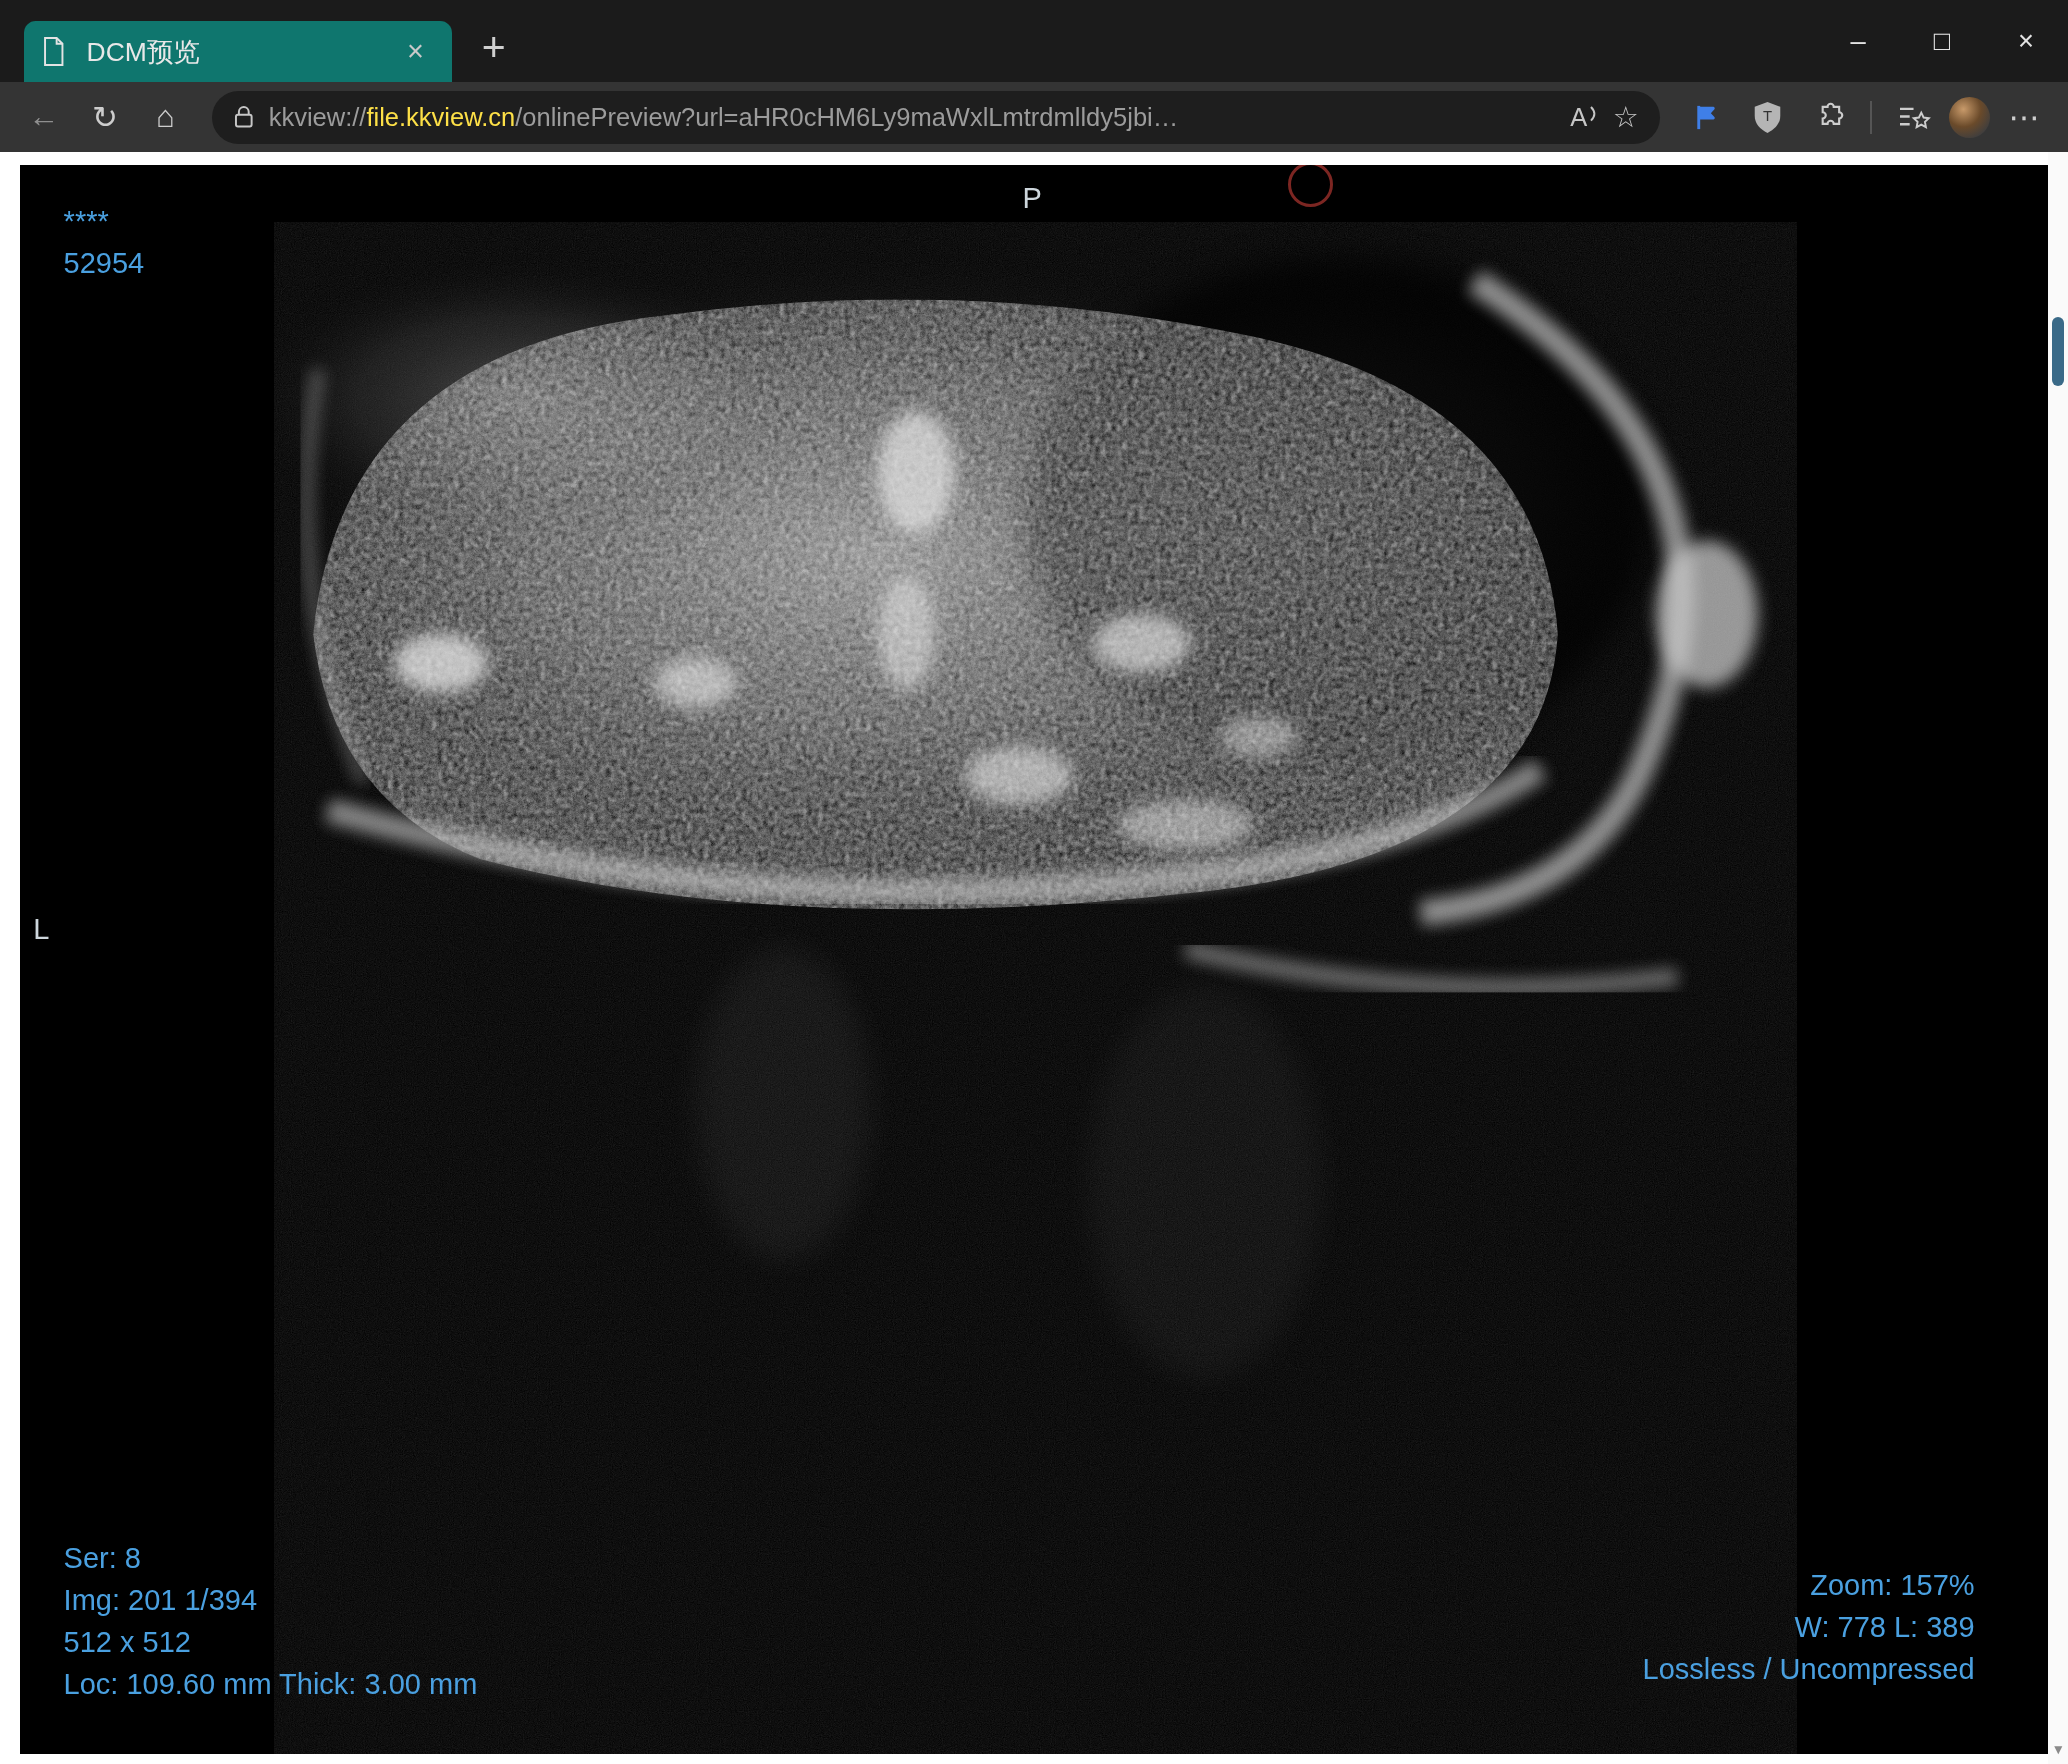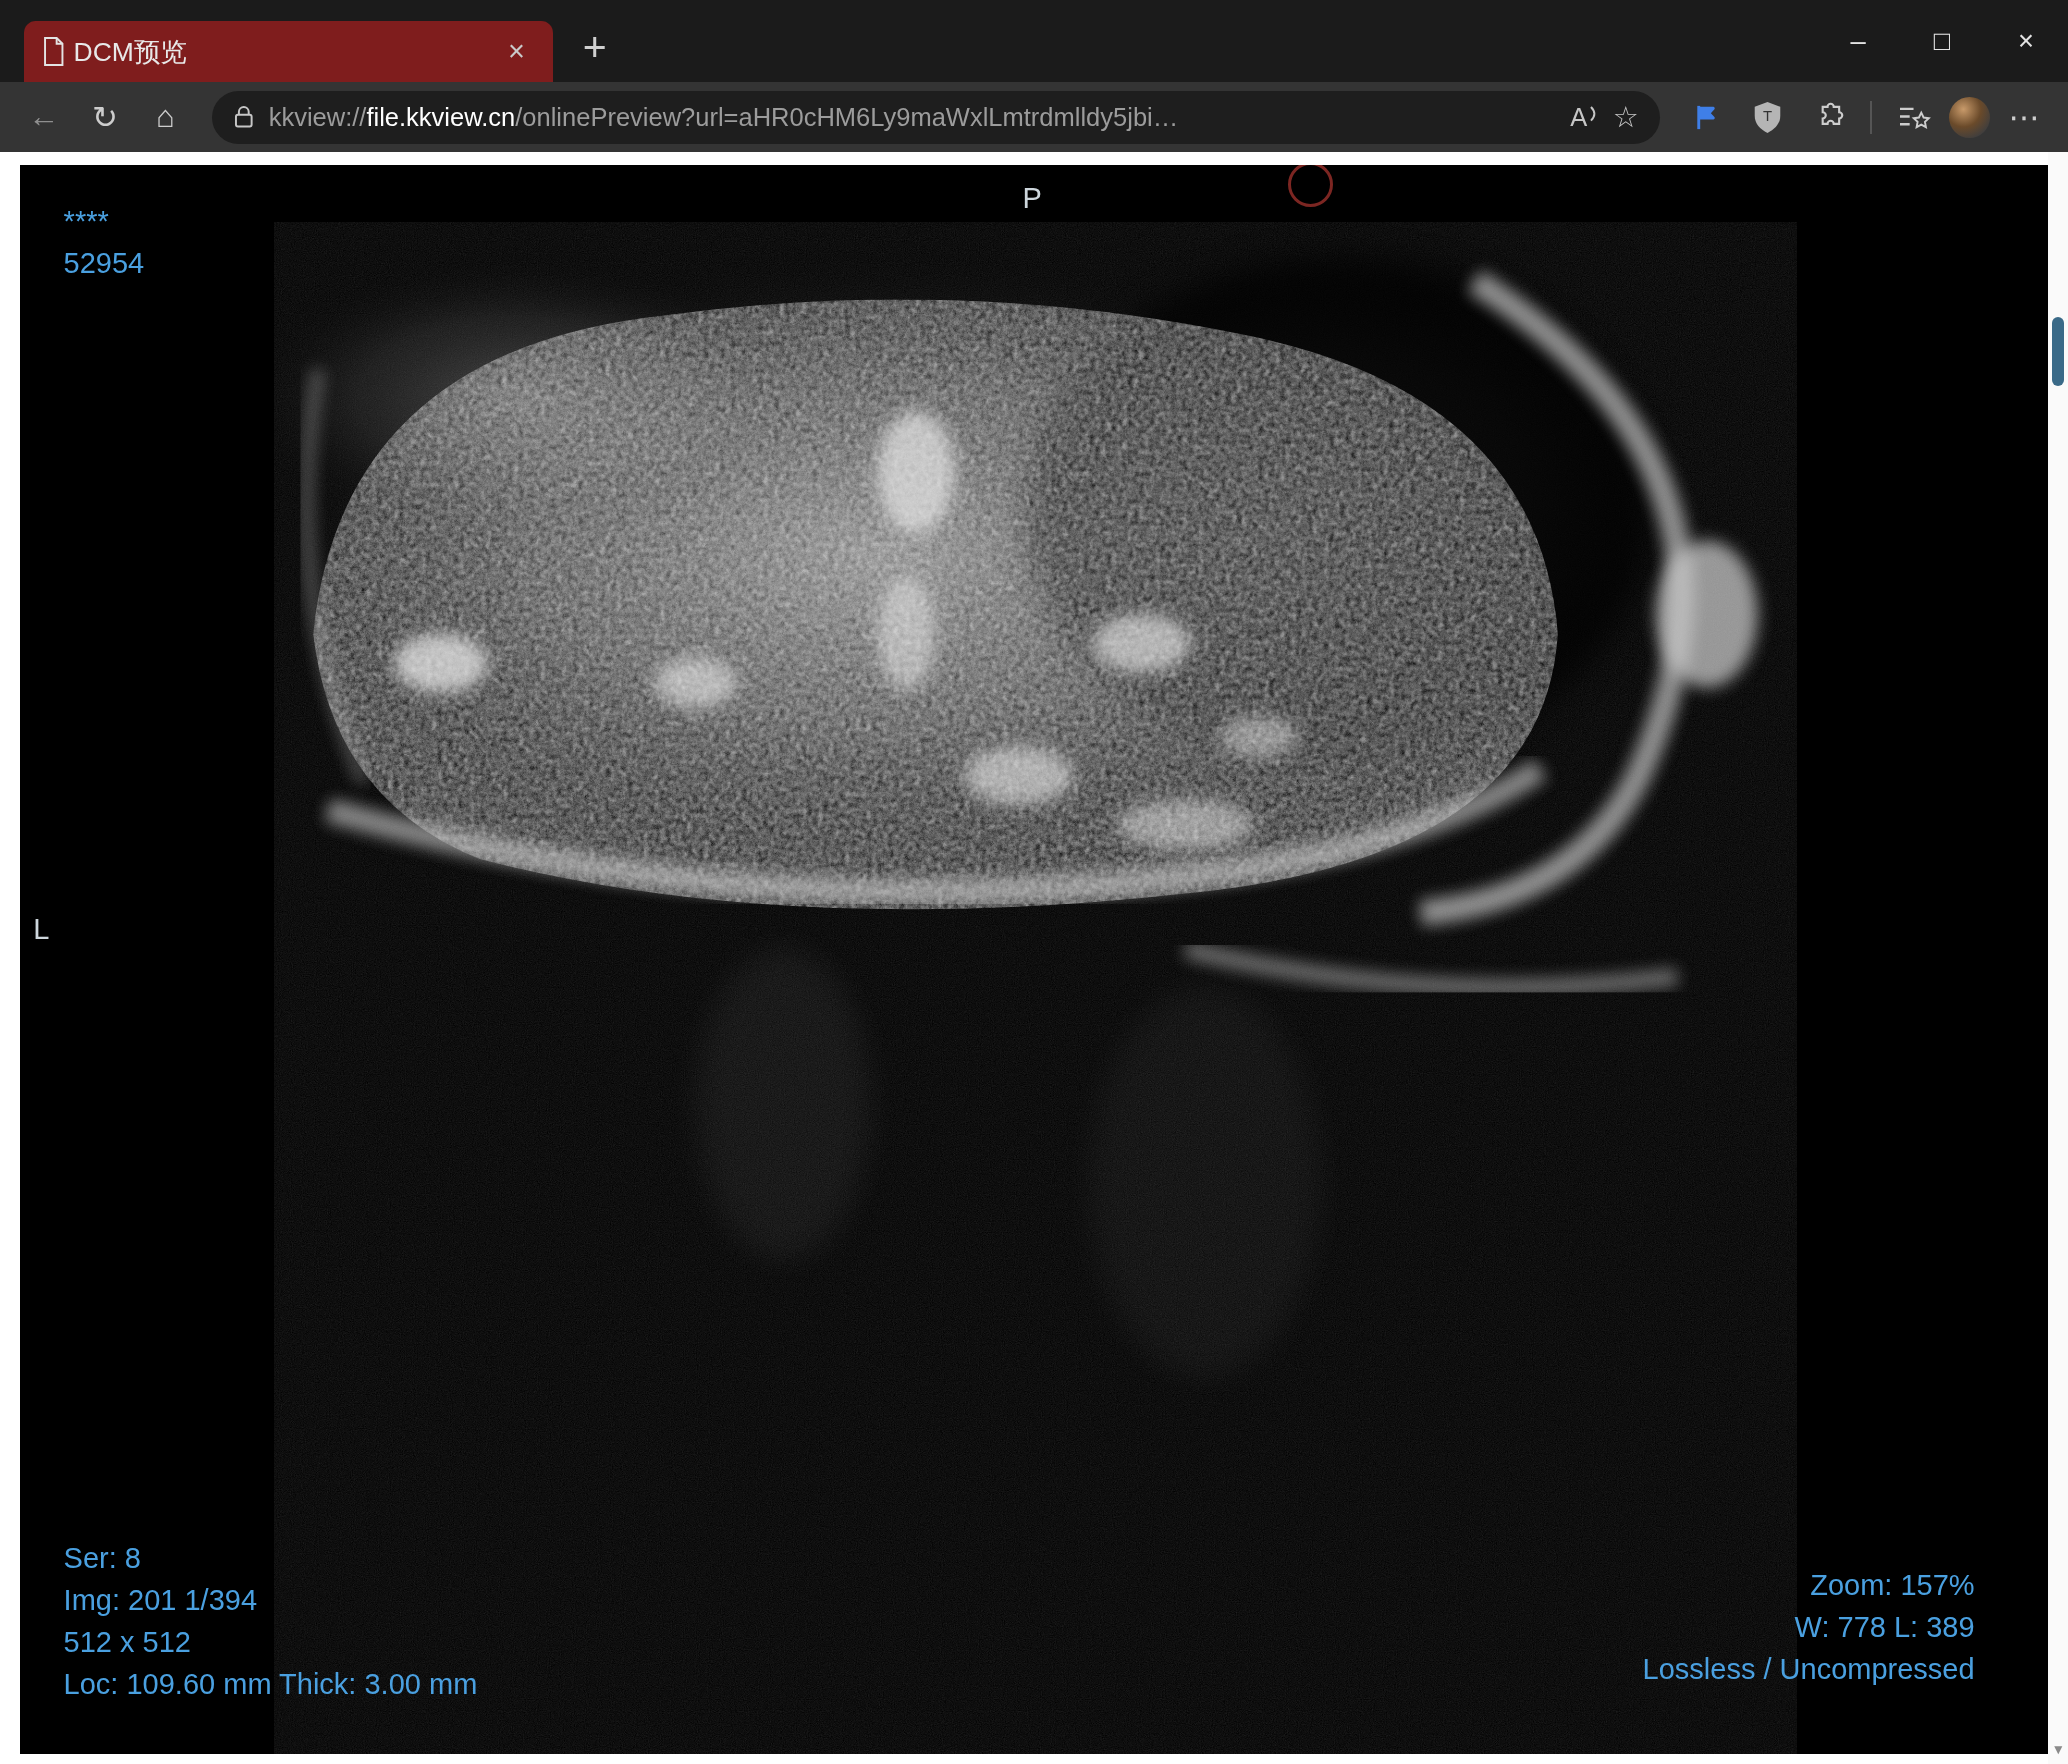--- a/index.html
+++ b/index.html
@@ -2,44 +2,44 @@
 <html><head>
 <meta charset="utf-8">
 <style>
   * { margin:0; padding:0; box-sizing:border-box; }
   html,body { width:2068px; height:1764px; background:#ffffff; overflow:hidden;
               font-family:"Liberation Sans", sans-serif; }
 
   
   .tabstrip { height:82px; background:#1b1b1b; position:relative;
               display:flex; align-items:flex-end; }
-  .tab { margin-left:23.5px; width:529px; height:61px; background:#7f1d1d;
+  .tab { margin-left:23.5px; width:428px; height:61px; background:#0f766e;
          border-radius:11.8px 11.8px 0 0; display:flex; align-items:center;
-         padding:0 17.6px; gap:7px; color:#e8e8e8; font-size:26.5px; }
+         padding:0 17.6px; gap:20px; color:#e8e8e8; font-size:26.5px; }
   .tab-title { flex:1; white-space:nowrap; overflow:hidden; }
   .tab-close { font-size:29px; color:#c9c9c9; width:37px; height:37px;
                display:flex; align-items:center; justify-content:center; border-radius:7.8px; }
   .newtab { width:53px; height:53px; margin-left:15.7px; align-self:center; margin-top:13.7px;
             display:flex; align-items:center; justify-content:center;
             color:#cfcfcf; font-size:41px; border-radius:7.8px; }
   .win-controls { position:absolute; right:0; top:0; height:82px; display:flex; }
   .win-btn { width:84px; height:82px; display:flex; align-items:center;
              justify-content:center; color:#e3e3e3; font-size:27.4px; }
 
   
   .toolbar { height:70px; background:#343434; display:flex; align-items:center;
              padding:0 17.6px; gap:7.8px; }
   .tb-btn { width:53px; height:53px; display:flex; align-items:center;
             justify-content:center; color:#cdcdcd; font-size:31px; border-radius:7.8px; flex:0 0 auto; }
   .tb-btn.dim { color:#8f8f8f; }
   .omnibox { flex:1; min-width:0; height:53px; background:#1e1e1e; border-radius:26.5px;
              display:flex; align-items:center; padding:0 21.6px; margin:0 11.8px; gap:13.7px; }
   .url { flex:1; min-width:0; font-size:25.5px; white-space:nowrap; overflow:hidden;
          color:#9c9c9c; }
-  .url .host { color:#ffffff; }
+  .url .host { color:#fde047; }
   .ob-icon { color:#c6c6c6; font-size:25.5px; flex:0 0 auto; display:flex; align-items:center; }
   .readaloud { display:flex; align-items:flex-start; gap:2px; color:#c6c6c6; font-size:25.5px; }
   .divider { width:2px; height:33px; background:#555; margin:0 7.8px; flex:0 0 auto; }
   .avatar { width:41px; height:41px; border-radius:50%; flex:0 0 auto;
             background:radial-gradient(circle at 35% 30%, #c89a6a 0%, #6a4a2a 45%, #24364a 100%); }
 
   
   .page { position:relative; height:1612px; background:#ffffff; }
   .viewer { position:absolute; left:19.6px; top:12.7px; width:2029px; height:1589px;
             background:#000; overflow:hidden; }

